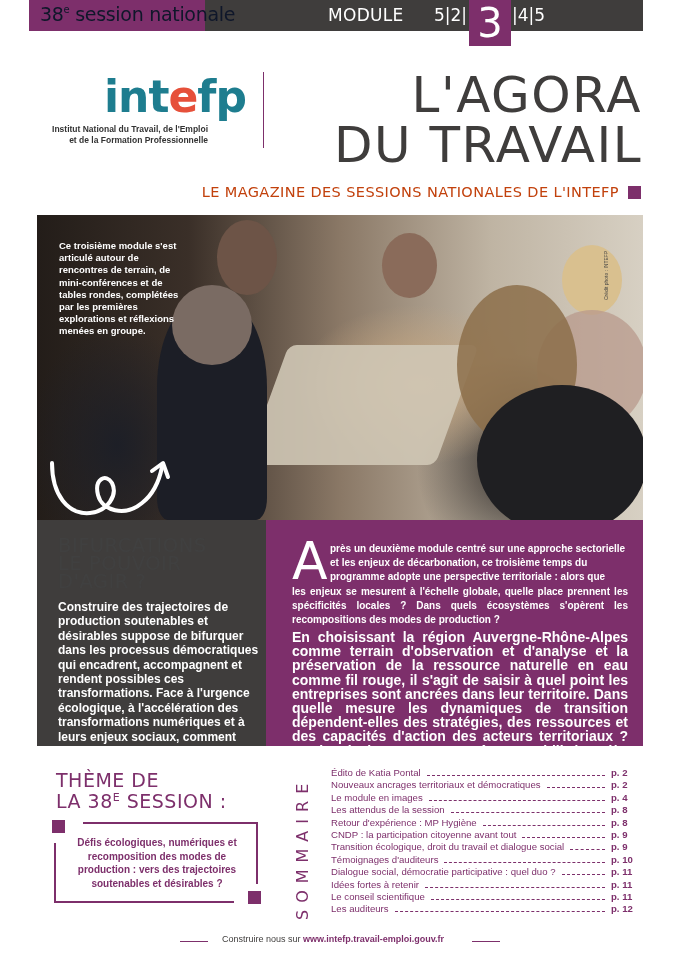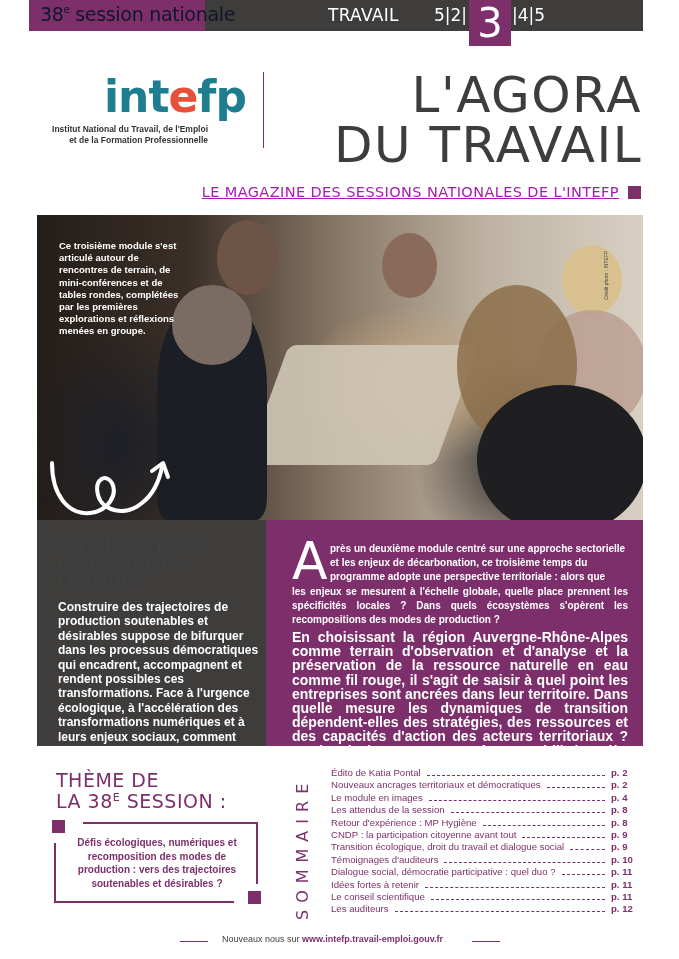--- a/index.html
+++ b/index.html
@@ -19,21 +19,21 @@
 
   
   .logo-text{left:104px;top:72px;font-size:44px;font-weight:bold;font-family:"DejaVu Sans",sans-serif;letter-spacing:-1px;line-height:50px;}
   .logo-text .teal{color:#1e7d8f;}
   .logo-text .red{color:#e6503a;}
   .logo-sub{left:36px;top:124px;width:172px;font-size:8.5px;font-weight:bold;color:#333;text-align:right;line-height:10.5px;}
   .vdivider{left:263px;top:72px;width:1px;height:76px;background:#7d2f6b;}
 
   
   .mag-title{right:37px;top:70px;font-size:50px;line-height:50px;color:#3f3d3c;font-family:"DejaVu Sans",sans-serif;text-align:right;letter-spacing:1.5px;font-weight:normal;}
-  .mag-subtitle{right:60px;top:184px;font-size:14.5px;color:#a21caf;font-family:"DejaVu Sans",sans-serif;letter-spacing:0.4px;text-decoration:underline;}
+  .mag-subtitle{right:60px;top:184px;font-size:14.5px;color:#c2410c;font-family:"DejaVu Sans",sans-serif;letter-spacing:0.4px;}
   .sub-square{left:628px;top:186px;width:13px;height:13px;background:#7d2f6b;}
 
   
   .photo{left:37px;top:215px;width:606px;height:305px;overflow:hidden;
     background:
       radial-gradient(ellipse 90px 120px at 80px 230px, #1d1f27 0%, rgba(29,31,39,0) 100%),
       radial-gradient(ellipse 120px 80px at 380px 170px, #c9a981 0%, rgba(201,169,129,0) 100%),
       radial-gradient(ellipse 100px 110px at 480px 250px, #2a2523 0%, rgba(42,37,35,0) 100%),
       linear-gradient(90deg,#231d19 0%,#3a2f28 25%,#8a7866 50%,#bfb4a3 75%,#d7d0c3 100%);}
   .photo .blob{position:absolute;border-radius:50%;}
@@ -77,21 +77,21 @@
   .footer-line-r{left:472px;top:941px;width:28px;height:1px;background:#7d2f6b;}
   .footer-text{left:222px;top:934px;font-size:9px;color:#3f3d3c;white-space:nowrap;}
   .footer-link{color:#7d2f6b;font-weight:bold;}
 </style>
 </head>
 <body>
 
 <div class="abs band-purple"></div>
 <div class="abs band-dark"></div>
 <div class="abs session-label"><span>38</span><sup>e</sup><span> session nationale</span></div>
-<div class="abs module-label">TRAVAIL</div>
+<div class="abs module-label">MODULE</div>
 <div class="abs module-nums-left">5|2|</div>
 <div class="abs module-current">3</div>
 <div class="abs module-nums-right">|4|5</div>
 
 <div class="abs logo-text">
   <span class="teal">int</span><span class="red">e</span><span class="teal">fp</span>
 </div>
 <div class="abs logo-sub">
   <div>Institut National du Travail, de l'Emploi</div>
   <div>et de la Formation Professionnelle</div>
@@ -211,14 +211,14 @@
       <span class="toc-page">p. 11</span>
     </div>
   <div class="toc-row">
       <span class="toc-label">Les auditeurs</span>
       <span class="toc-dots"></span>
       <span class="toc-page">p. 12</span>
     </div>
 </div>
 
 <div class="abs footer-line-l"></div>
-<div class="abs footer-text"><span>Nouveaux nous sur </span><span class="footer-link">www.intefp.travail-emploi.gouv.fr</span></div>
+<div class="abs footer-text"><span>Construire nous sur </span><span class="footer-link">www.intefp.travail-emploi.gouv.fr</span></div>
 <div class="abs footer-line-r"></div>
 
 </body></html>

